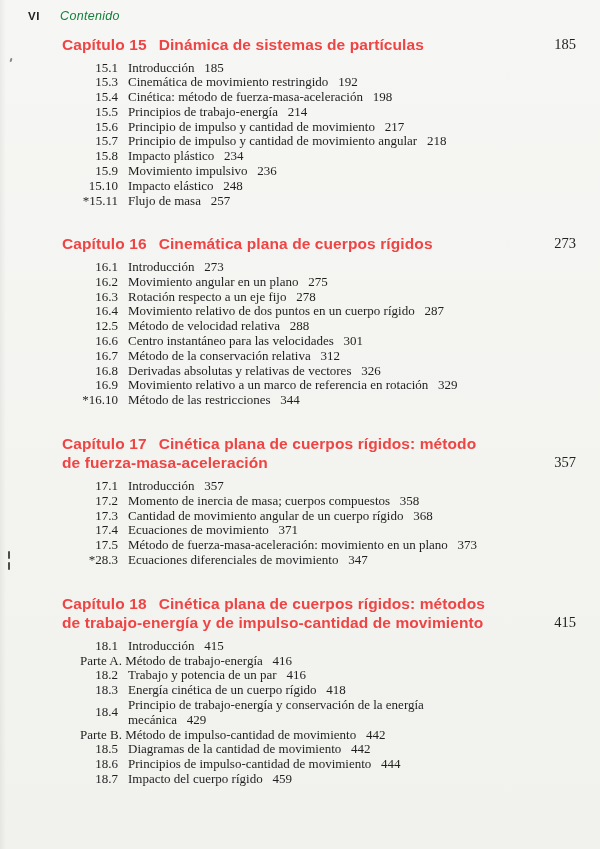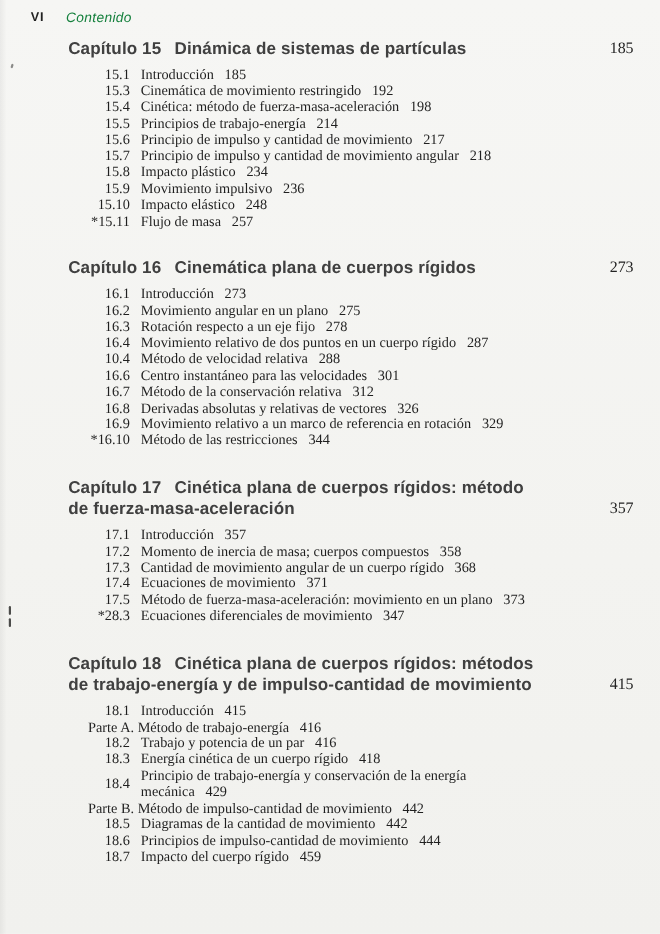--- a/index.html
+++ b/index.html
@@ -48,21 +48,21 @@
   .ch-head {
     display: flex;
     justify-content: space-between;
     align-items: flex-end;
     font-family: "Liberation Sans", sans-serif;
   }
   .ch-title {
     font-weight: bold;
     font-size: 15.5px;
     line-height: 19.5px;
-    color: #404040;
+    color: #ef4444;
     max-width: 436px;
     letter-spacing: 0.1px;
   }
   .ch-label { margin-right: 12px; }
   .ch-page {
     font-family: "Liberation Serif", serif;
     font-size: 14.5px;
     line-height: 19.5px;
     color: #222;
     flex: none;
@@ -197,21 +197,21 @@
         </li>
         <li class="entry">
           <span class="num">16.3</span>
           <span class="txt"><span>Rotación respecto a un eje fijo</span><span class="pg">278</span></span>
         </li>
         <li class="entry">
           <span class="num">16.4</span>
           <span class="txt"><span>Movimiento relativo de dos puntos en un cuerpo rígido</span><span class="pg">287</span></span>
         </li>
         <li class="entry">
-          <span class="num">10.4</span>
+          <span class="num">12.5</span>
           <span class="txt"><span>Método de velocidad relativa</span><span class="pg">288</span></span>
         </li>
         <li class="entry">
           <span class="num">16.6</span>
           <span class="txt"><span>Centro instantáneo para las velocidades</span><span class="pg">301</span></span>
         </li>
         <li class="entry">
           <span class="num">16.7</span>
           <span class="txt"><span>Método de la conservación relativa</span><span class="pg">312</span></span>
         </li>

